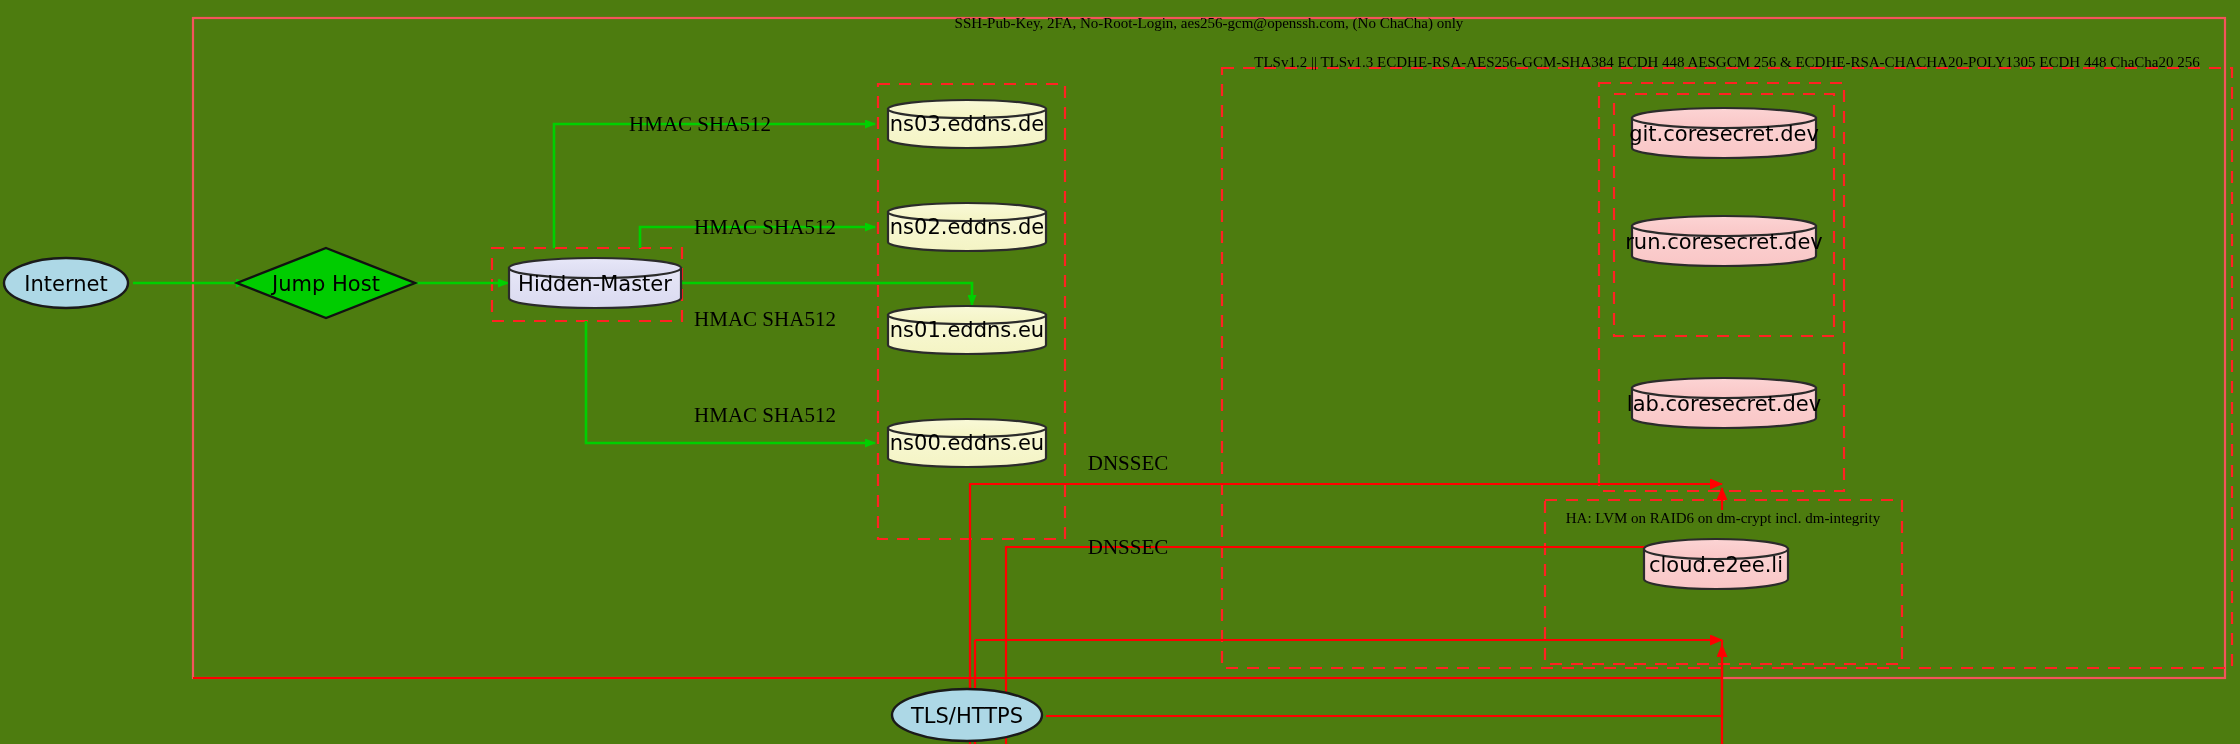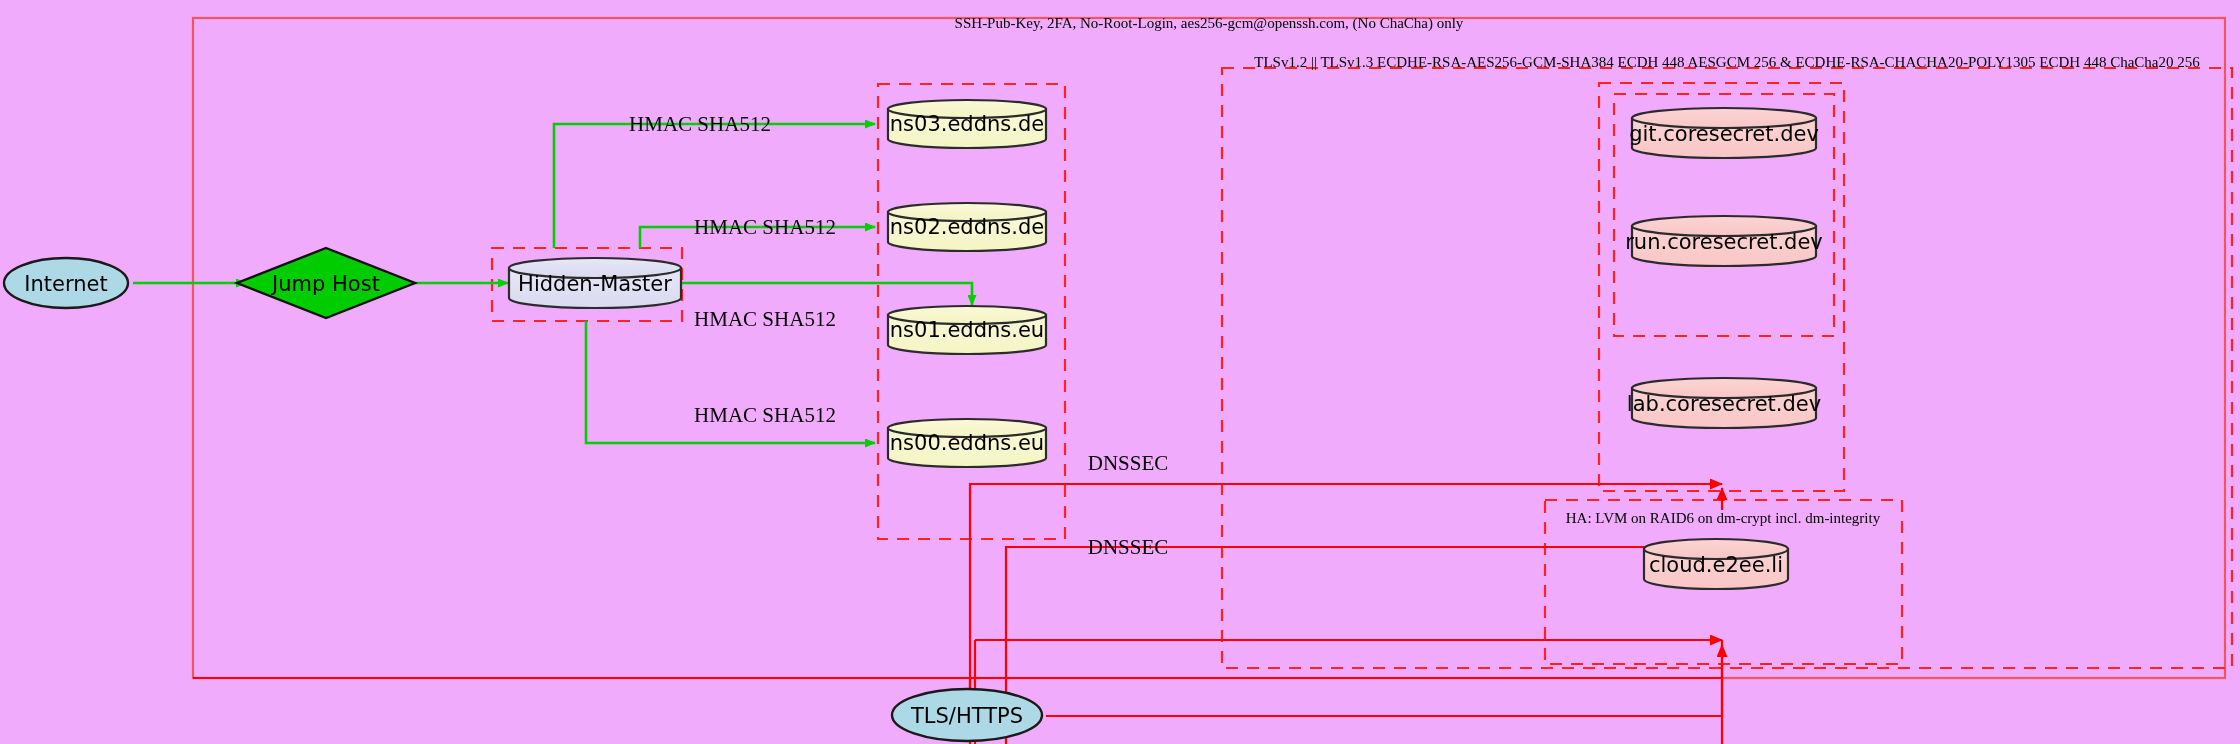--- a/index.html
+++ b/index.html
@@ -7,21 +7,21 @@
     padding: 0;
     background: #ffffff;
   }
   body {
     font-family: "Liberation Sans", sans-serif;
   }
   #canvas {
     position: relative;
     width: 2240px;
     height: 744px;
-    background: #f0abfc;
+    background: #4d7c0f;
     overflow: hidden;
   }
   svg#diagram {
     position: absolute;
     top: 0;
     left: 0;
     width: 2240px;
     height: 744px;
   }
   .cluster-label {

